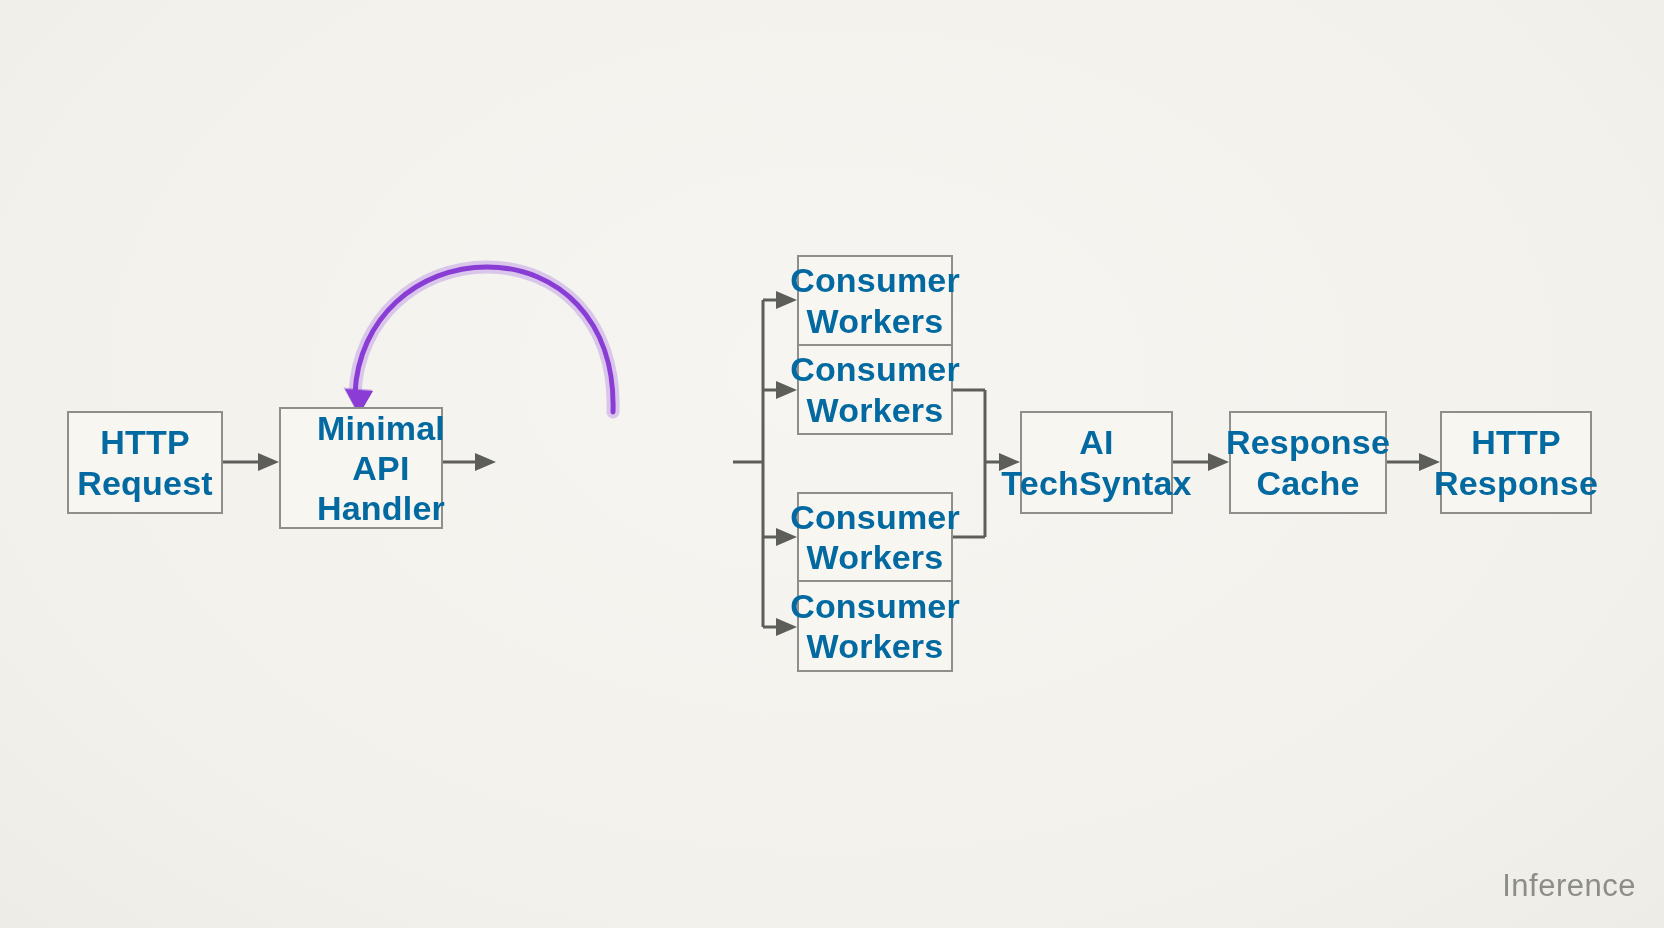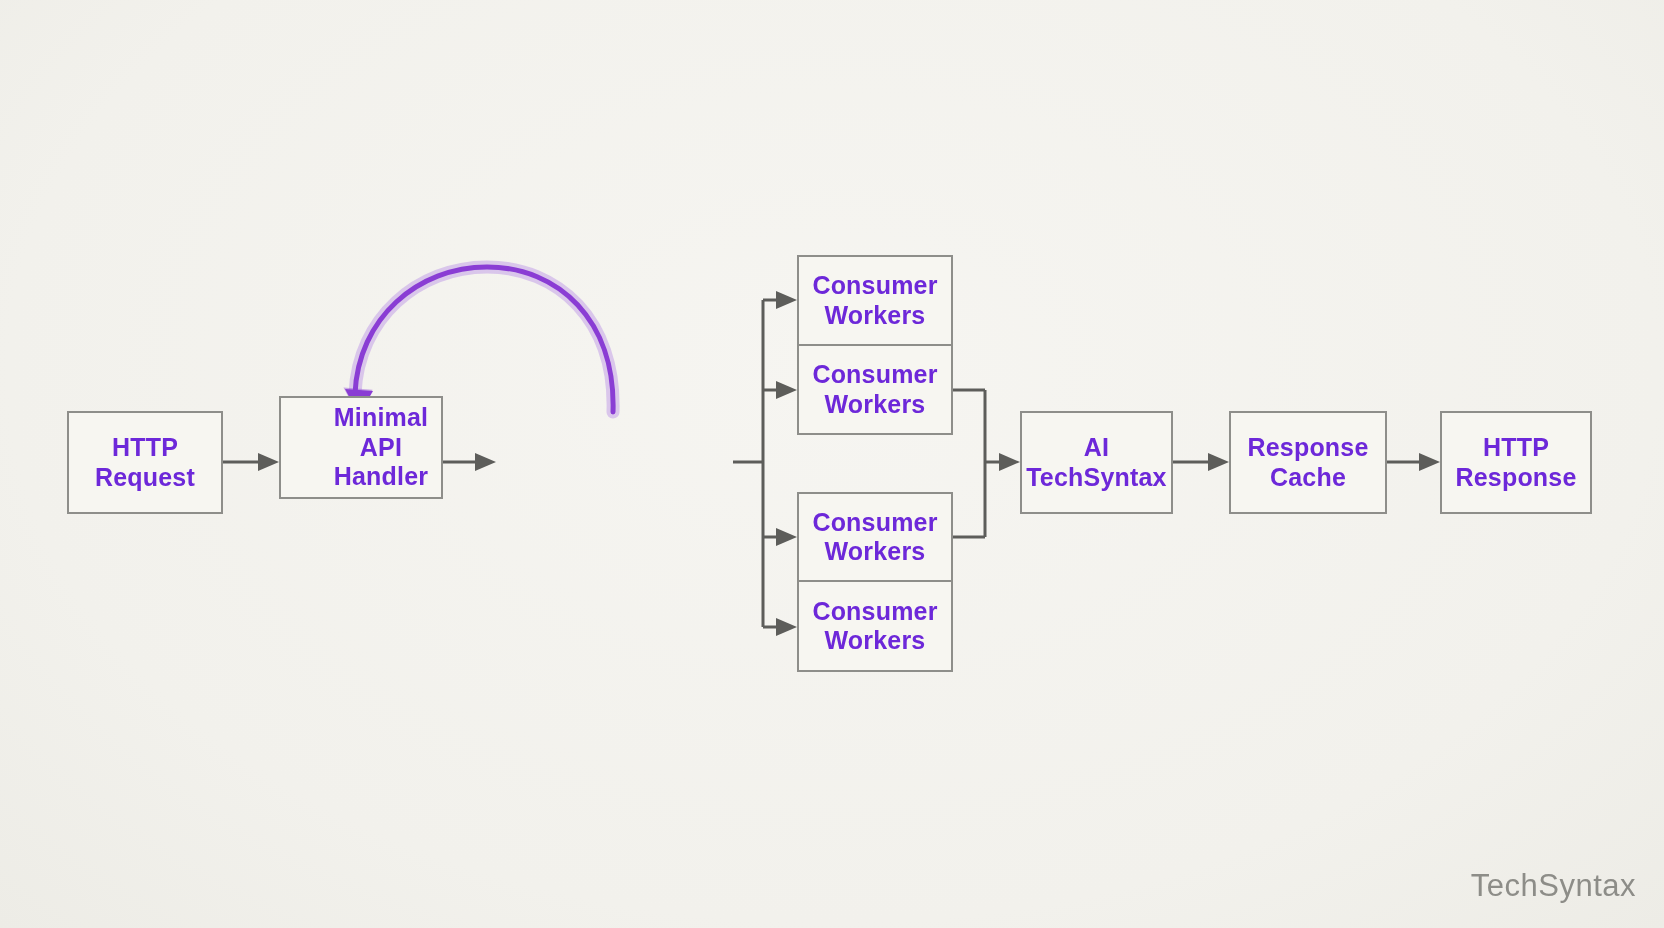--- a/index.html
+++ b/index.html
@@ -17,34 +17,34 @@
     position:absolute;left:0;top:0;width:1664px;height:928px;
   }
   .node{
     position:absolute;
     box-sizing:border-box;
     background:#f7f6f1;
     border:2px solid #8e8e8a;
     display:flex;align-items:center;justify-content:center;
     text-align:center;
     font-weight:700;
-    font-size:25px;
+    font-size:34px;
     line-height:1.18;
-    color:#6d28d9;
+    color:#0369a1;
     white-space:pre-line;
     letter-spacing:.2px;
   }
   .node.accent{
     border:4px solid #7328bb;
     background:#e2d1f1;
     box-shadow:0 0 14px rgba(150,85,220,.30);
   }
   
   #n-http-request   {left:67px;  top:411px; width:156px; height:103px;}
-  #n-api-handler    {left:279px; top:396px; width:164px; height:103px;padding-left:40px;}
+  #n-api-handler    {left:279px; top:407px; width:164px; height:122px;padding-left:40px;}
   #n-bounded-channel{left:496px; top:411px; width:237px; height:103px;}
   #n-ai-inference   {left:1020px;top:411px; width:153px; height:103px;}
   #n-response-cache {left:1229px;top:411px; width:158px; height:103px;}
   #n-http-response  {left:1440px;top:411px; width:152px; height:103px;}
   
   #n-consumer-1{left:797px; top:255px; width:156px; height:91px;}
   #n-consumer-2{left:797px; top:344px; width:156px; height:91px;}
   #n-consumer-3{left:797px; top:492px; width:156px; height:90px;}
   #n-consumer-4{left:797px; top:580px; width:156px; height:92px;}
   #watermark{
@@ -121,15 +121,15 @@
 Workers</div>
 
   <div class="node" id="n-ai-inference">AI TechSyntax</div>
 
   <div class="node" id="n-response-cache">Response
 Cache</div>
 
   <div class="node" id="n-http-response">HTTP
 Response</div>
 
-  <div id="watermark">TechSyntax</div>
+  <div id="watermark">Inference</div>
 
 </div>
 
 </body></html>

